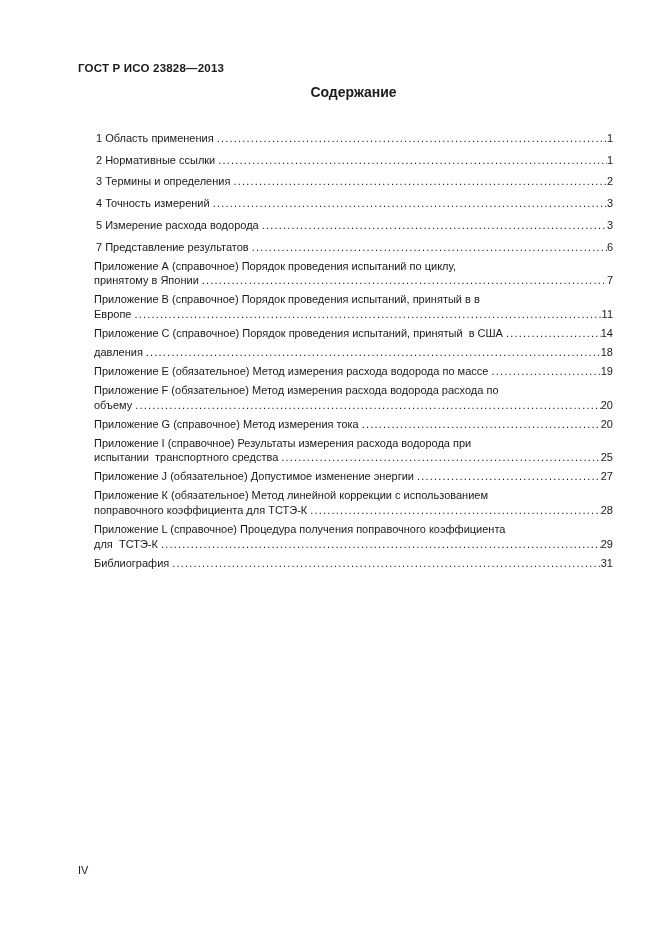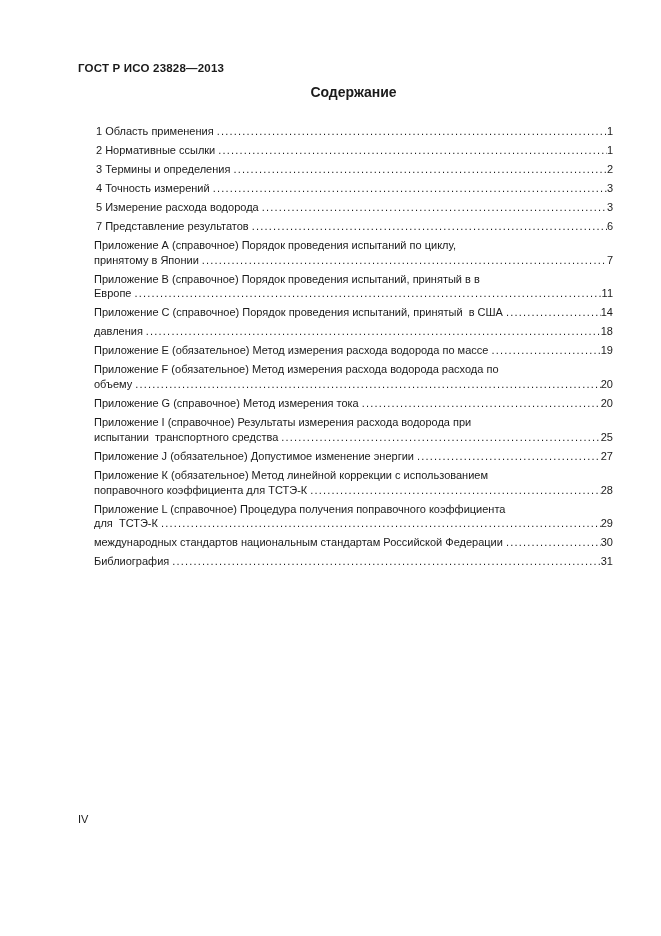--- a/index.html
+++ b/index.html
@@ -30,21 +30,21 @@
     font-size: 14px;
     font-weight: bold;
   }
   .toc {
     position: absolute;
     left: 94px;
     top: 124px;
     width: 519px;
   }
   .toc-entry { margin-bottom: 4.3px; }
-  .toc-entry.numbered { padding-left: 2px; }
+  .toc-entry.numbered { padding-left: 2px; margin-top: 7px; }
   .toc-row {
     display: flex;
     align-items: baseline;
     font-size: 11px;
     line-height: 14.7px;
   }
   .toc-text { white-space: pre; }
   .leader {
     flex: 1;
     overflow: hidden;
@@ -54,21 +54,21 @@
   }
   .leader::after {
     content: "....................................................................................................................................................................................";
     letter-spacing: 1.2px;
     font-size: 11px;
   }
   .toc-page { white-space: pre; }
   .page-number {
     position: absolute;
     left: 78px;
-    top: 813px;
+    top: 864px;
     font-size: 11px;
   }
 </style>
 </head>
 <body>
 
 <main class="page">
   <div class="doc-header">ГОСТ Р ИСО 23828—2013</div>
 
   <div class="toc-title">Содержание</div>
@@ -205,25 +205,20 @@
         <div class="toc-row">
           <span class="toc-text">Приложение L (справочное) Процедура получения поправочного коэффициента</span>
         </div>
         <div class="toc-row">
           <span class="toc-text">для  ТСТЭ-К</span>
           <span class="leader"></span>
           <span class="toc-page">29</span>
         </div>
       </div>
       <div class="toc-entry">
-        <div class="toc-row">
-          <span class="toc-text">международных стандартов национальным стандартам Российской Федерации</span>
-          <span class="leader"></span>
-          <span class="toc-page">30</span>
-        </div>
       </div>
       <div class="toc-entry">
         <div class="toc-row">
           <span class="toc-text">Библиография</span>
           <span class="leader"></span>
           <span class="toc-page">31</span>
         </div>
       </div>
     </nav>
 

